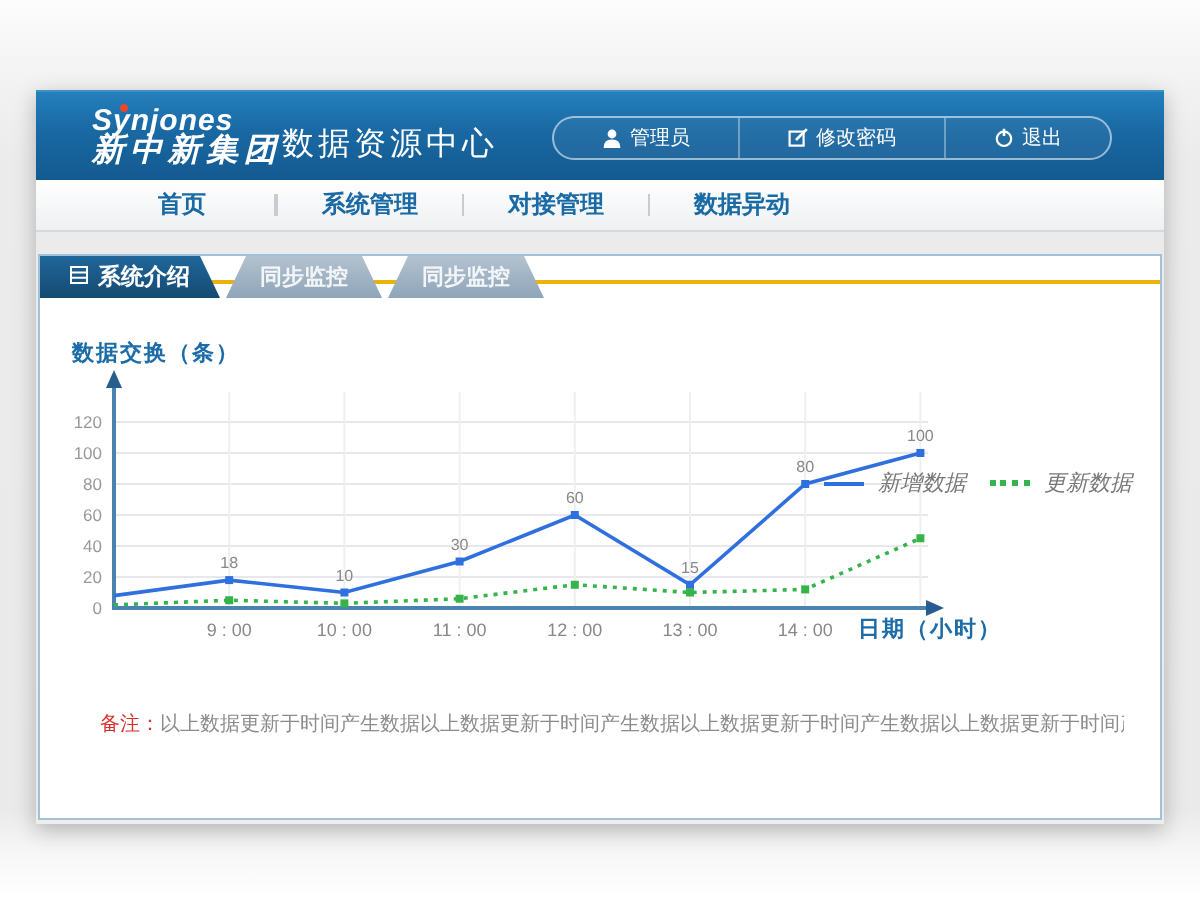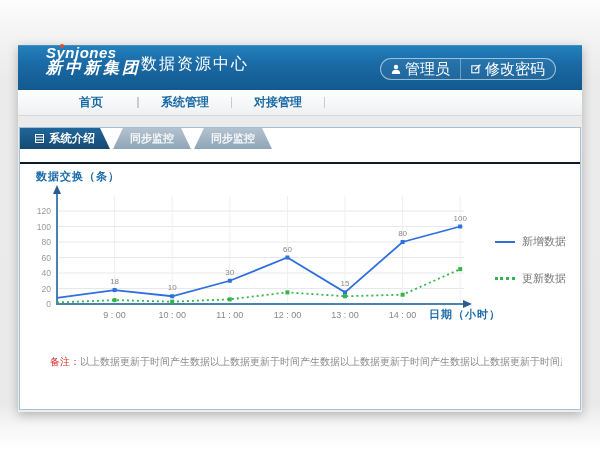--- a/index.html
+++ b/index.html
@@ -8,65 +8,65 @@
 
   .stage { position:relative; width:600px; height:450px; overflow:hidden;
     background:linear-gradient(180deg,#fdfdfd 0%,#f4f4f4 7%,#ebebeb 18%,#eaeaea 90%,#f7f7f7 95%,#ffffff 100%); }
 
   .app { position:absolute; left:18px; top:45px; width:564px; height:367px;
     background:transparent; box-shadow:0 3px 10px rgba(0,0,0,.25); }
 
   
   .header { position:relative; height:45px;
     background:linear-gradient(180deg,#2480bc 0%,#1a6aa5 40%,#135990 100%);
-    border-top:1px solid #3f90c4; display:flex; align-items:flex-start; }
+    border-top:1px solid #3f90c4; display:flex; align-items:center; }
   .logo { margin-left:28px; color:#fff; position:relative; }
   .logo-en { font-size:15px; font-weight:bold; font-style:italic; letter-spacing:.5px; line-height:14px; }
   .logo-dot { position:absolute; left:14px; top:-2px; width:4px; height:4px; background:#e8472e; border-radius:50%; }
   .logo-cn { font-size:16px; font-weight:bold; letter-spacing:3px; line-height:15px;font-style:italic; }
   .app-title { color:#fff; font-size:16px; letter-spacing:2px; padding-top:8px; }
 
   .header-actions { position:absolute; right:26px; top:12px; height:22px;
     border:1px solid rgba(255,255,255,.55); border-radius:11px;
     display:flex; align-items:stretch; background:rgba(255,255,255,.05); }
   .h-action { display:flex; align-items:center; gap:4px; color:#fff;
-    font-size:15px; padding:0 10px; cursor:pointer; }
+    font-size:10px; padding:0 24px; cursor:pointer; }
   .h-action + .h-action { border-left:1px solid rgba(255,255,255,.35); }
   .h-action svg { display:block; }
 
   
   .navbar { height:26px; background:linear-gradient(#ffffff,#eef0f2);
     border-bottom:1px solid #d6d8da; display:flex; align-items:center; padding-left:27px; }
   .nav-item { width:92px; text-align:center; color:#1a6aa5; font-size:12px; font-weight:bold; cursor:pointer; }
   .nav-sep { width:1px; height:11px; background:#c8ccd1; }
 
   
   .panel { position:absolute; left:1px; top:82px; width:562px; height:283px;
     background:#fff; border:1px solid #a3c0d6; }
 
-  .tabbar { display:flex; height:36px; border-bottom:2px solid #0f172a; }
+  .tabbar { display:flex; height:14px; border-bottom:2px solid #eab308; }
   .tab { display:flex; align-items:center; justify-content:center; gap:5px;
     font-size:11.5px; font-weight:bold; cursor:pointer; height:21px; }
   .tab.active { width:90px; color:#fff;
     background:linear-gradient(#20669a,#154a72);
     clip-path:polygon(0 0, calc(100% - 10px) 0, 100% 100%, 0 100%); }
   .tab.inactive { width:78px; margin-left:3px; color:#f2f6f9; font-size:11px;
     background:linear-gradient(#b3c2cf,#8fa5b8);
     clip-path:polygon(10px 0, calc(100% - 10px) 0, 100% 100%, 0 100%);justify-content:center; }
 
   
   .range-group { position:absolute; top:22px; right:15px; display:flex; gap:14px; align-items:center; }
   .range-item { display:flex; align-items:center; gap:5px; cursor:pointer; font-size:10.5px; color:#999; }
   .range-item.selected { color:#444; }
   .radio { width:9px; height:9px; border-radius:50%; background:#b3bcc3; }
   .range-item.selected .radio { background:#1d4f9e; }
 
   
   .chart-wrap { position:absolute; left:8px; top:38px; width:530px; height:190px; }
-  .chart-legend { position:absolute; top:106px; right:14px; display:flex; flex-direction:column; gap:22px; }
+  .chart-legend { position:absolute; top:106px; right:14px; display:flex; flex-direction:row; gap:12px;font-style:italic; }
   .legend-item { display:flex; align-items:center; gap:7px; font-size:11px; color:#777; }
   .legend-line { width:20px; height:0; border-top:2px solid #2f6fde; }
   .legend-line.dotted { border-top-style:dotted; border-top-color:#35b44a; border-top-width:3px; }
 
   
   .note { position:absolute; left:30px; right:18px; top:227px; font-size:10px;
     color:#8c8c8c; letter-spacing:0; white-space:nowrap; overflow:hidden; }
   .note-prefix { color:#d9302c; }
 </style>
 </head>
@@ -95,31 +95,41 @@
         </div>
         <div class="h-action">
           <span>
             <svg width="10" height="10" viewBox="0 0 10 10">
                 <rect x="0.8" y="1.8" width="7" height="7" fill="none" stroke="#fff" stroke-width="1.1"></rect>
                 <line x1="4" y1="6" x2="9.4" y2="0.6" stroke="#fff" stroke-width="1.3"></line>
               </svg>
           </span>
           <span>修改密码</span>
         </div>
+        <div class="h-action">
+          <span>
+            <svg width="10" height="10" viewBox="0 0 10 10">
+                <circle cx="5" cy="5.4" r="3.6" fill="none" stroke="#fff" stroke-width="1.1"></circle>
+                <line x1="5" y1="0.4" x2="5" y2="4" stroke="#fff" stroke-width="1.3"></line>
+              </svg>
+          </span>
+          <span>退出</span>
+        </div>
       </div>
     </div>
 
     <div class="navbar">
       <div class="nav-item">首页</div>
       <div class="nav-sep"></div>
       <div class="nav-sep"></div>
       <div class="nav-item">系统管理</div>
       <div class="nav-sep"></div>
       <div class="nav-item">对接管理</div>
       <div class="nav-sep"></div>
+      <div class="nav-item">数据异动</div>
     </div>
 
     <div class="panel">
       <div class="tabbar">
         <div class="tab active">
           <span>
             <svg width="9" height="9" viewBox="0 0 9 9">
                 <rect x="0.5" y="0.5" width="8" height="8" fill="none" stroke="#fff" stroke-width="1"></rect>
                 <line x1="0.5" y1="3.2" x2="8.5" y2="3.2" stroke="#fff" stroke-width="1"></line>
                 <line x1="0.5" y1="5.9" x2="8.5" y2="5.9" stroke="#fff" stroke-width="1"></line>

